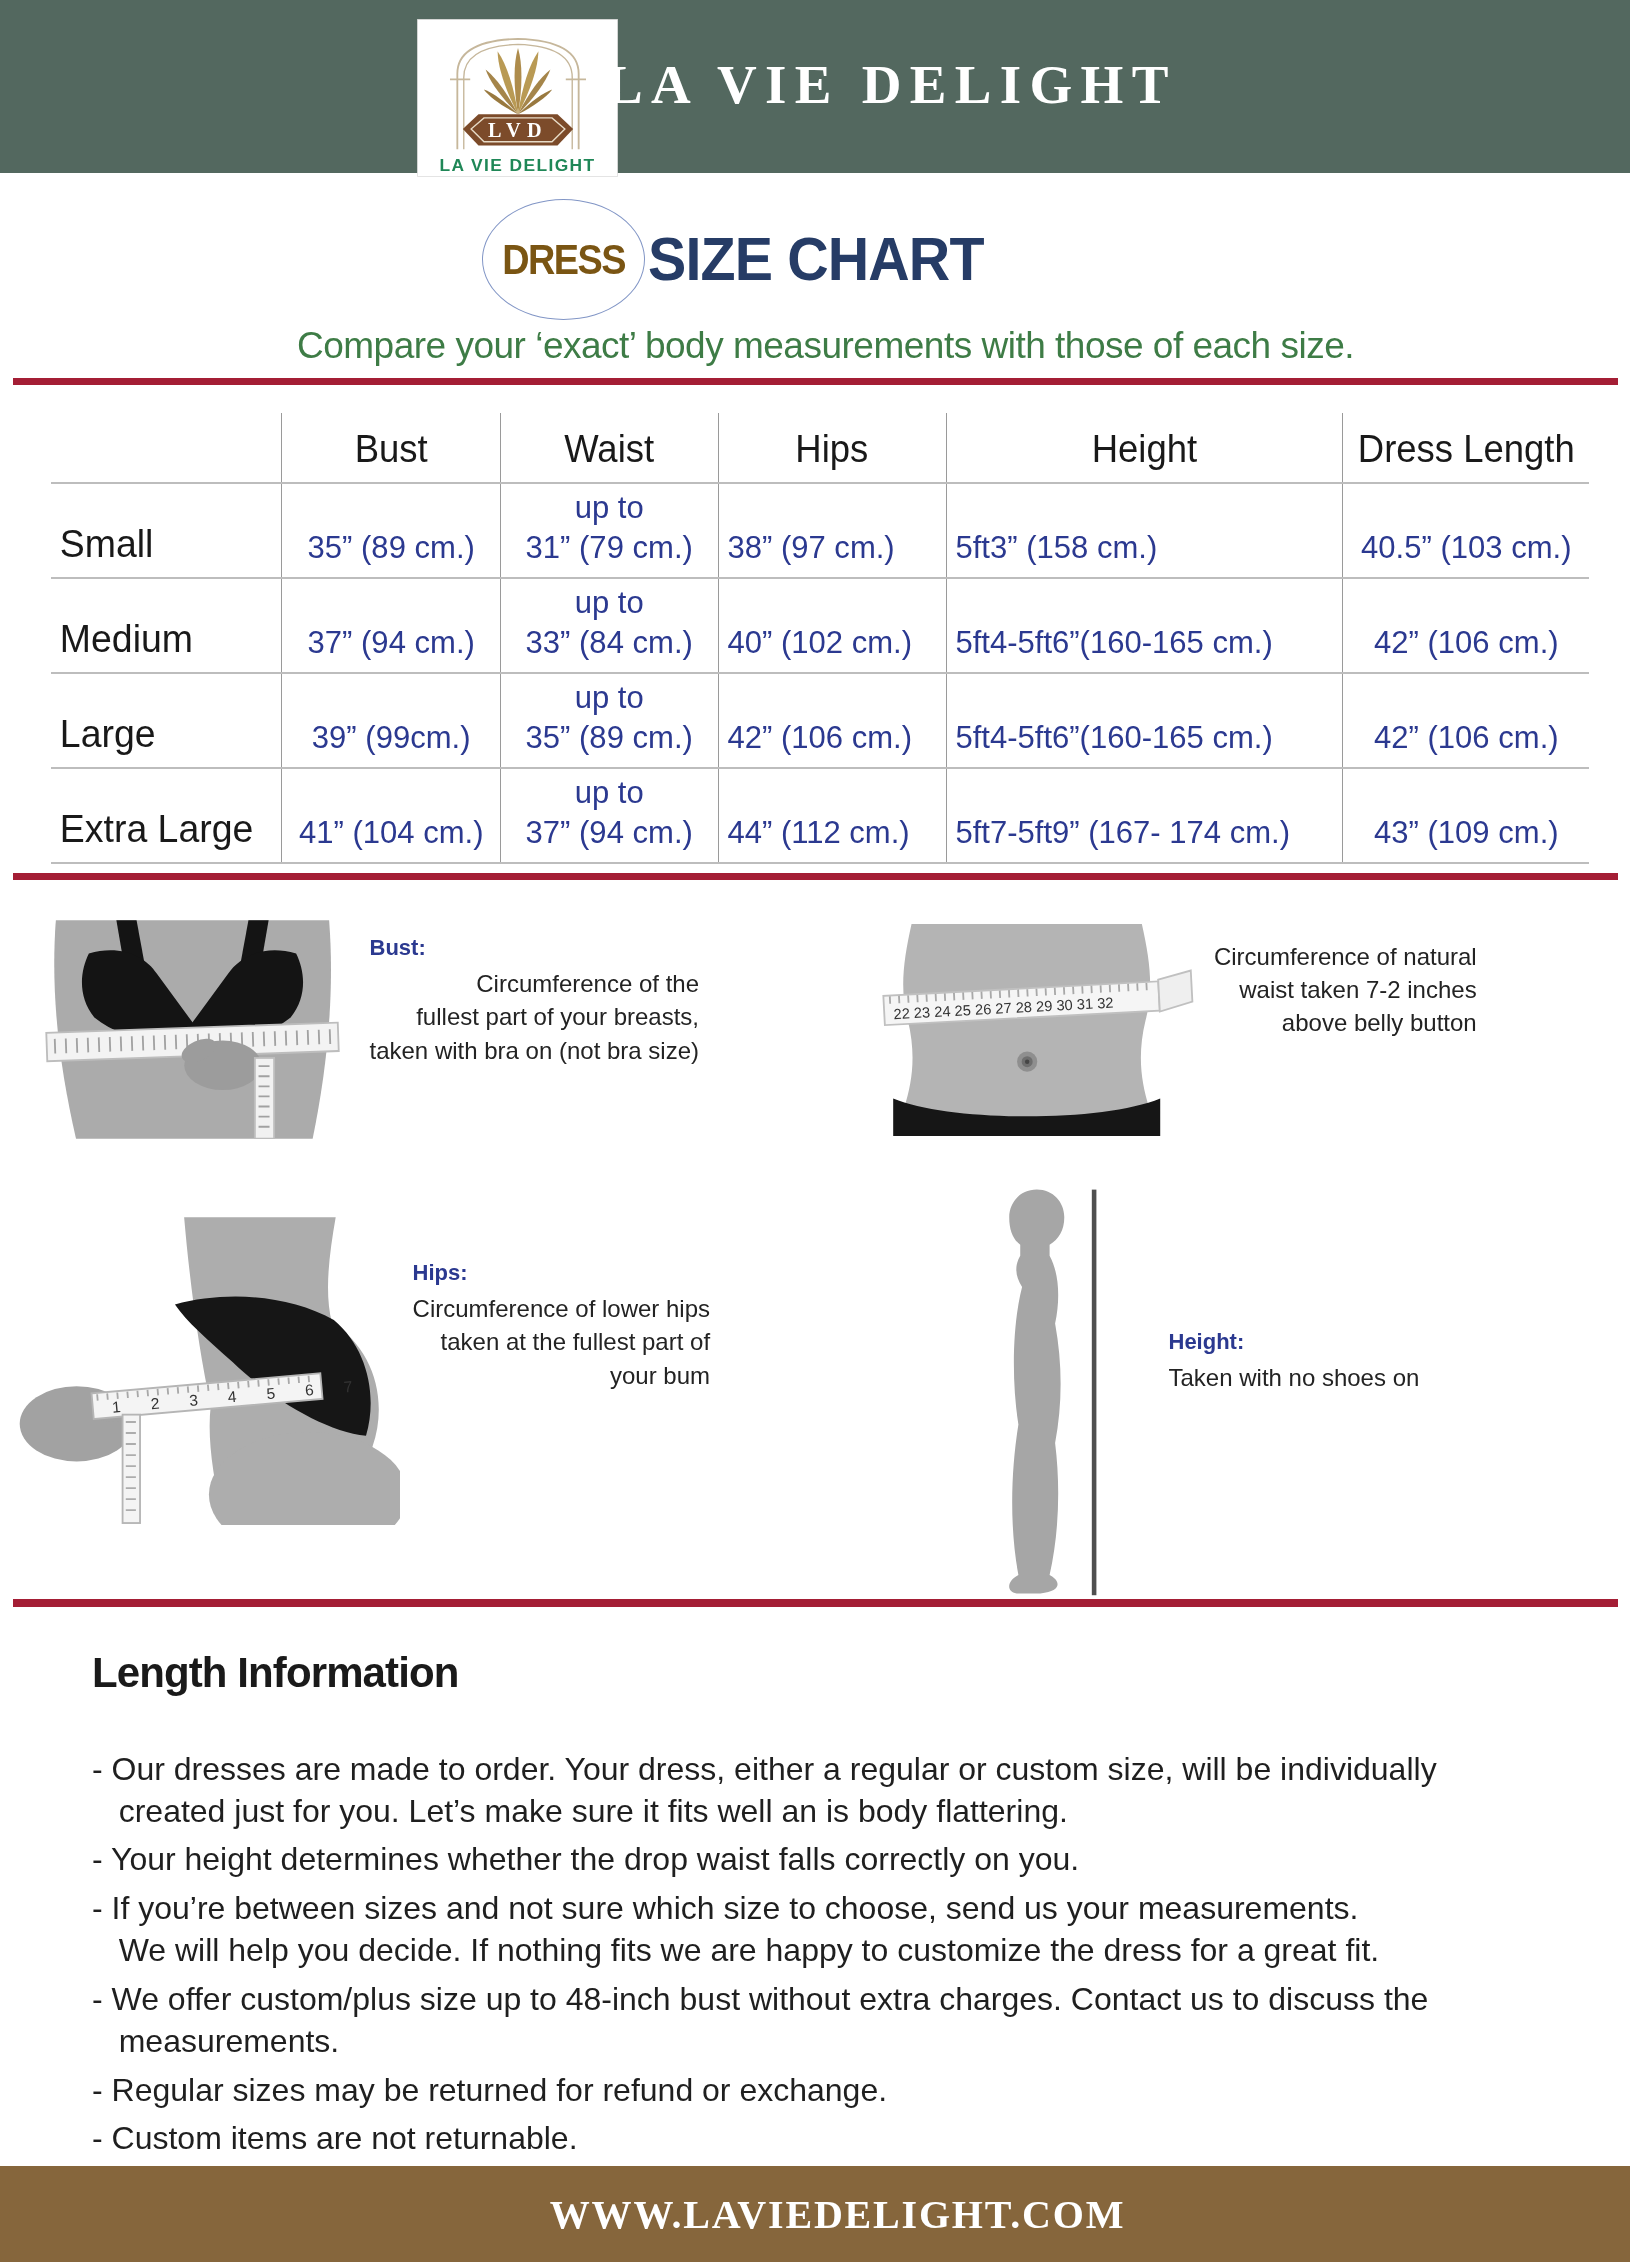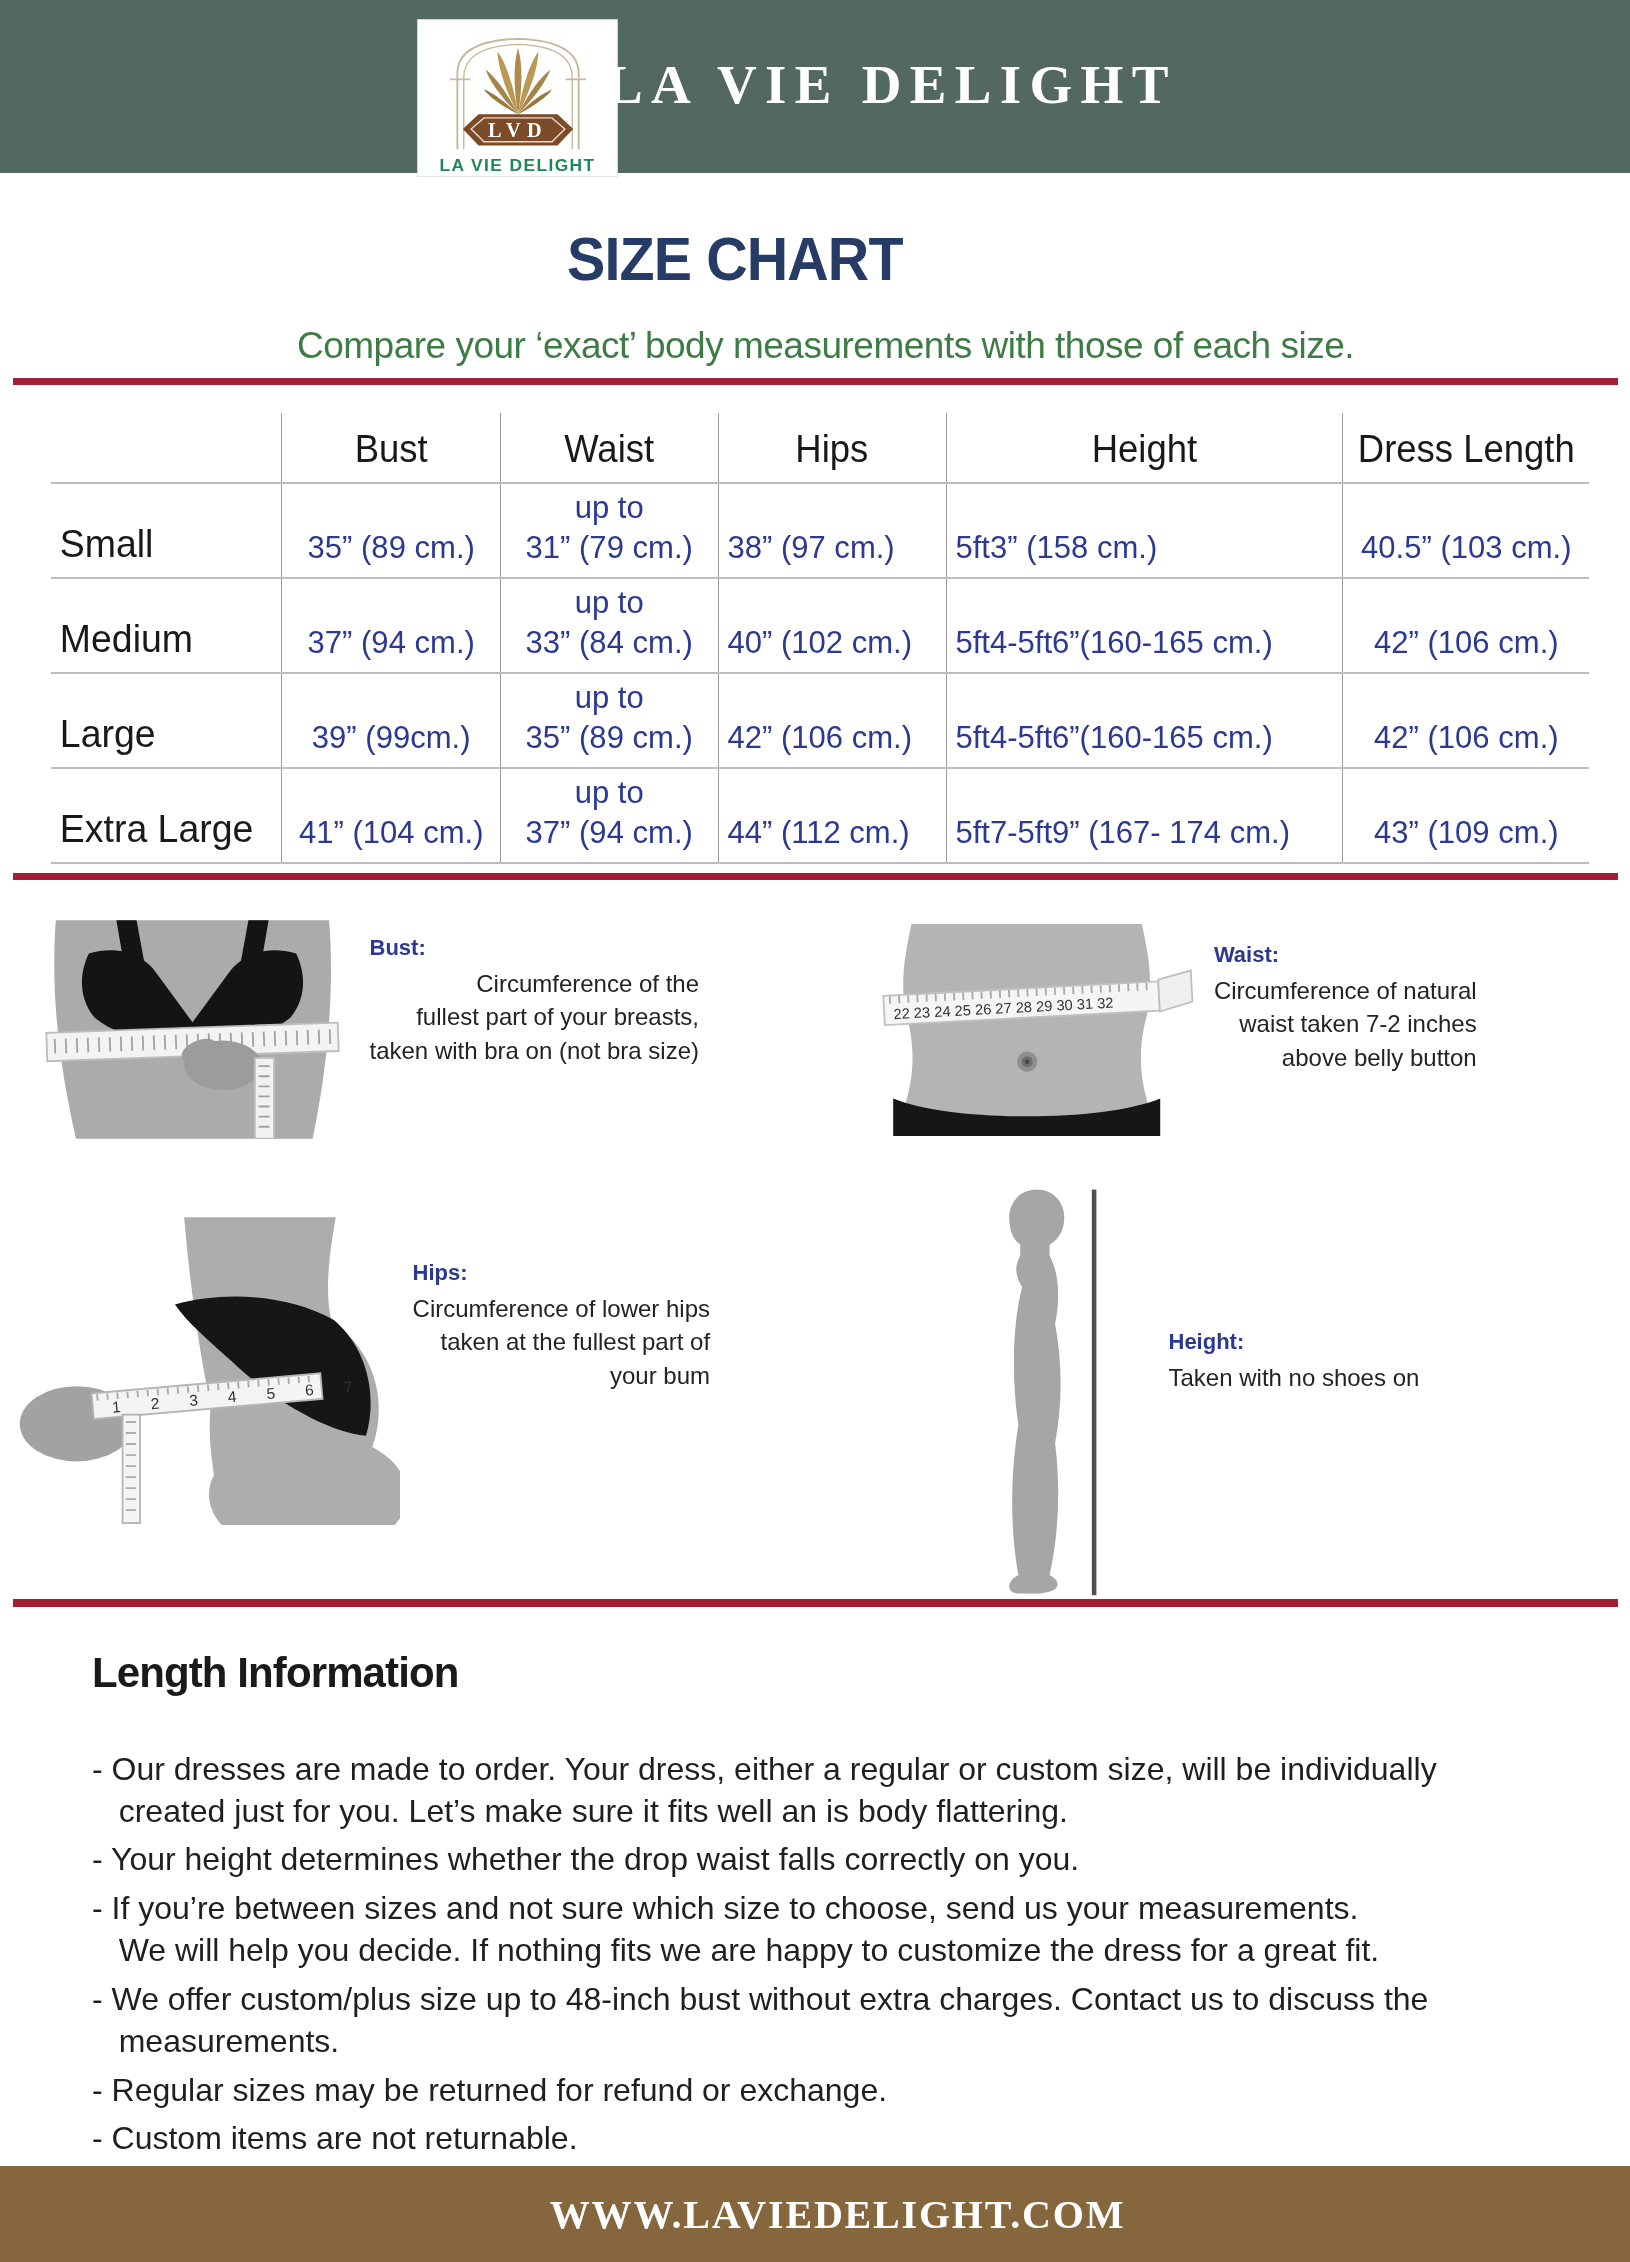--- a/index.html
+++ b/index.html
@@ -249,20 +249,23 @@
         <polygon points="63,100 137,100 151,112 137,126 63,126 49,112" fill="none" stroke="#E8DCC8" stroke-width="1.5"></polygon>
         <text x="100" y="121" text-anchor="middle" font-family="Liberation Serif, serif" font-size="22" font-weight="bold" letter-spacing="7" fill="#FFFFFF">LVD</text>
       </g>
     </svg>
     <div class="logo-name">LA VIE DELIGHT</div>
   </div>
   <div class="brand-title">LA VIE DELIGHT</div>
 </div>
 
 <div class="title-row">
+  <div class="dress-ellipse">
+    <span class="dress-word">DRESS</span>
+  </div>
   <span class="size-chart-word">SIZE CHART</span>
 </div>
 <div class="subtitle">Compare your ‘exact’ body measurements with those of each size.</div>
 
 <div class="red-divider first"></div>
 
 <div class="size-table-wrap">
   <table class="size-table">
     <colgroup>
       <col class="c-size">
@@ -369,21 +372,20 @@
         <circle cx="168" cy="150" r="6" fill="#6E6E6E"></circle>
         <circle cx="168" cy="150" r="2.4" fill="#454545"></circle>
         <g transform="rotate(-3 168 88)">
           <rect x="12" y="70" width="300" height="32" fill="#F5F5F5" stroke="#C0C0C0" stroke-width="2"></rect>
           <line x1="18" y1="75" x2="308" y2="75" stroke="#888" stroke-width="8" stroke-dasharray="2 8" opacity="0.7"></line>
           <text x="22" y="96" font-size="16" fill="#333" font-family="Liberation Sans, sans-serif">22 23 24 25 26 27 28 29 30 31 32</text>
           <polygon points="312,68 348,60 348,94 312,103" fill="#EFEFEF" stroke="#C0C0C0" stroke-width="2"></polygon>
         </g>
       </svg>
       <div class="guide-text waist-text">
-        <div class="guide-heading">Waist:</div>
         <div class="guide-body">Circumference of natural
 waist taken 7-2 inches
 above belly button</div>
       </div>
     </div>
   </div>
 
   <div class="guide-row row2">
 
     <div class="guide-cell">

